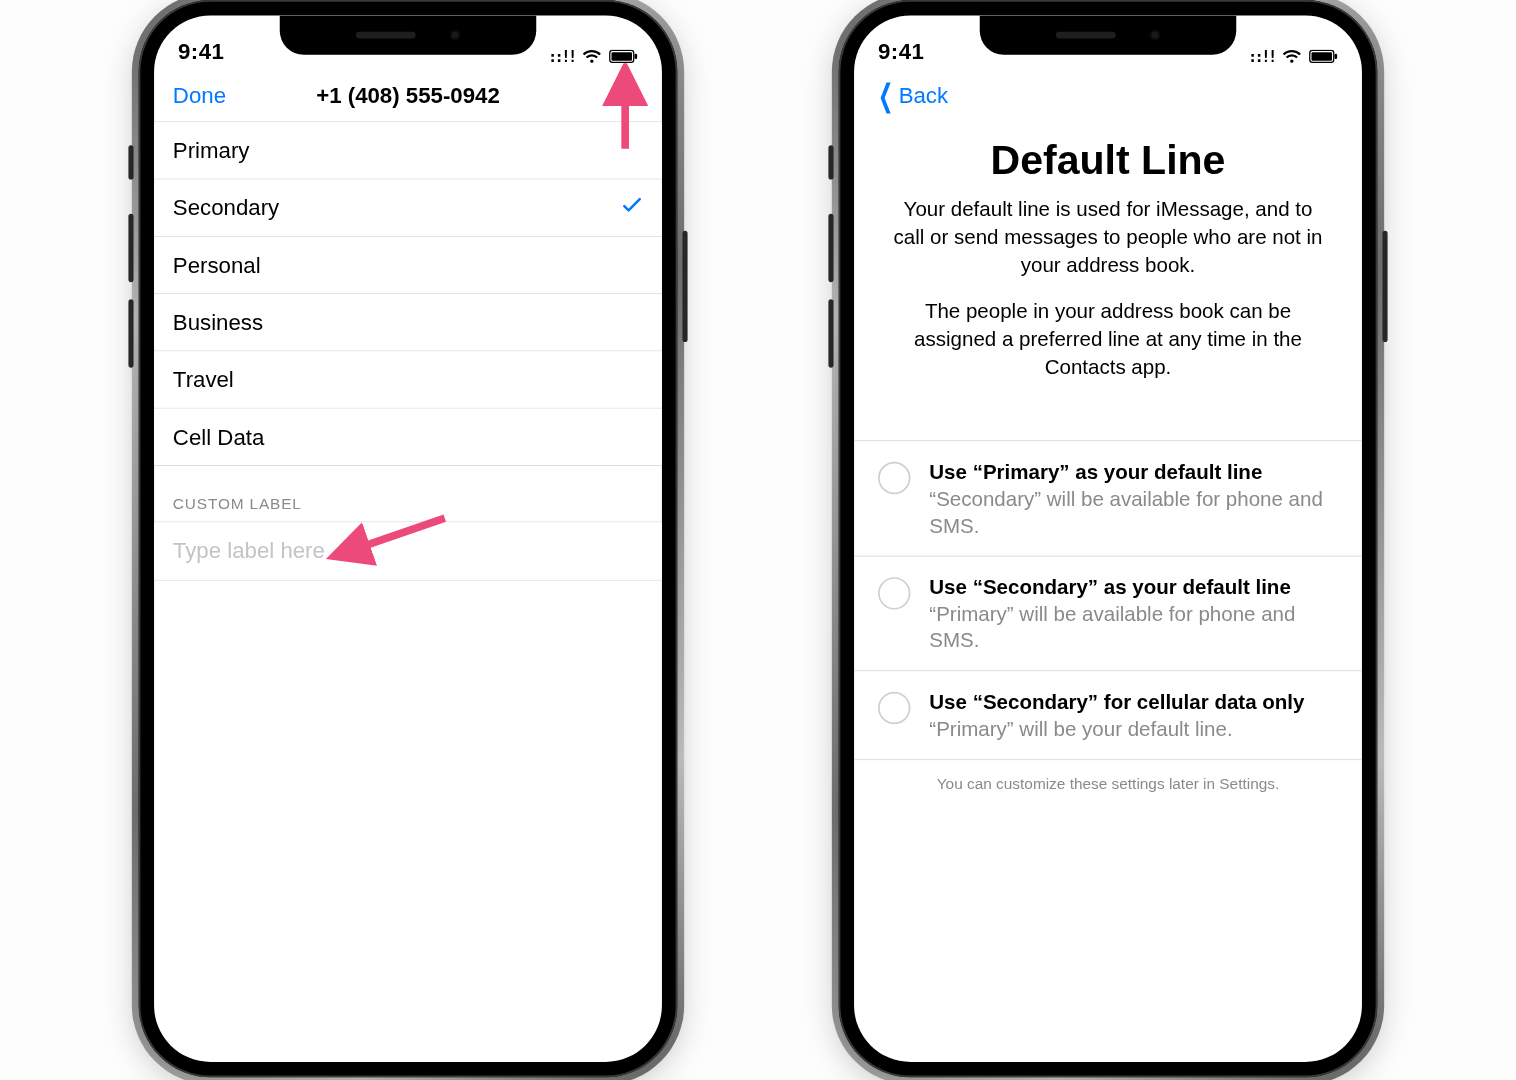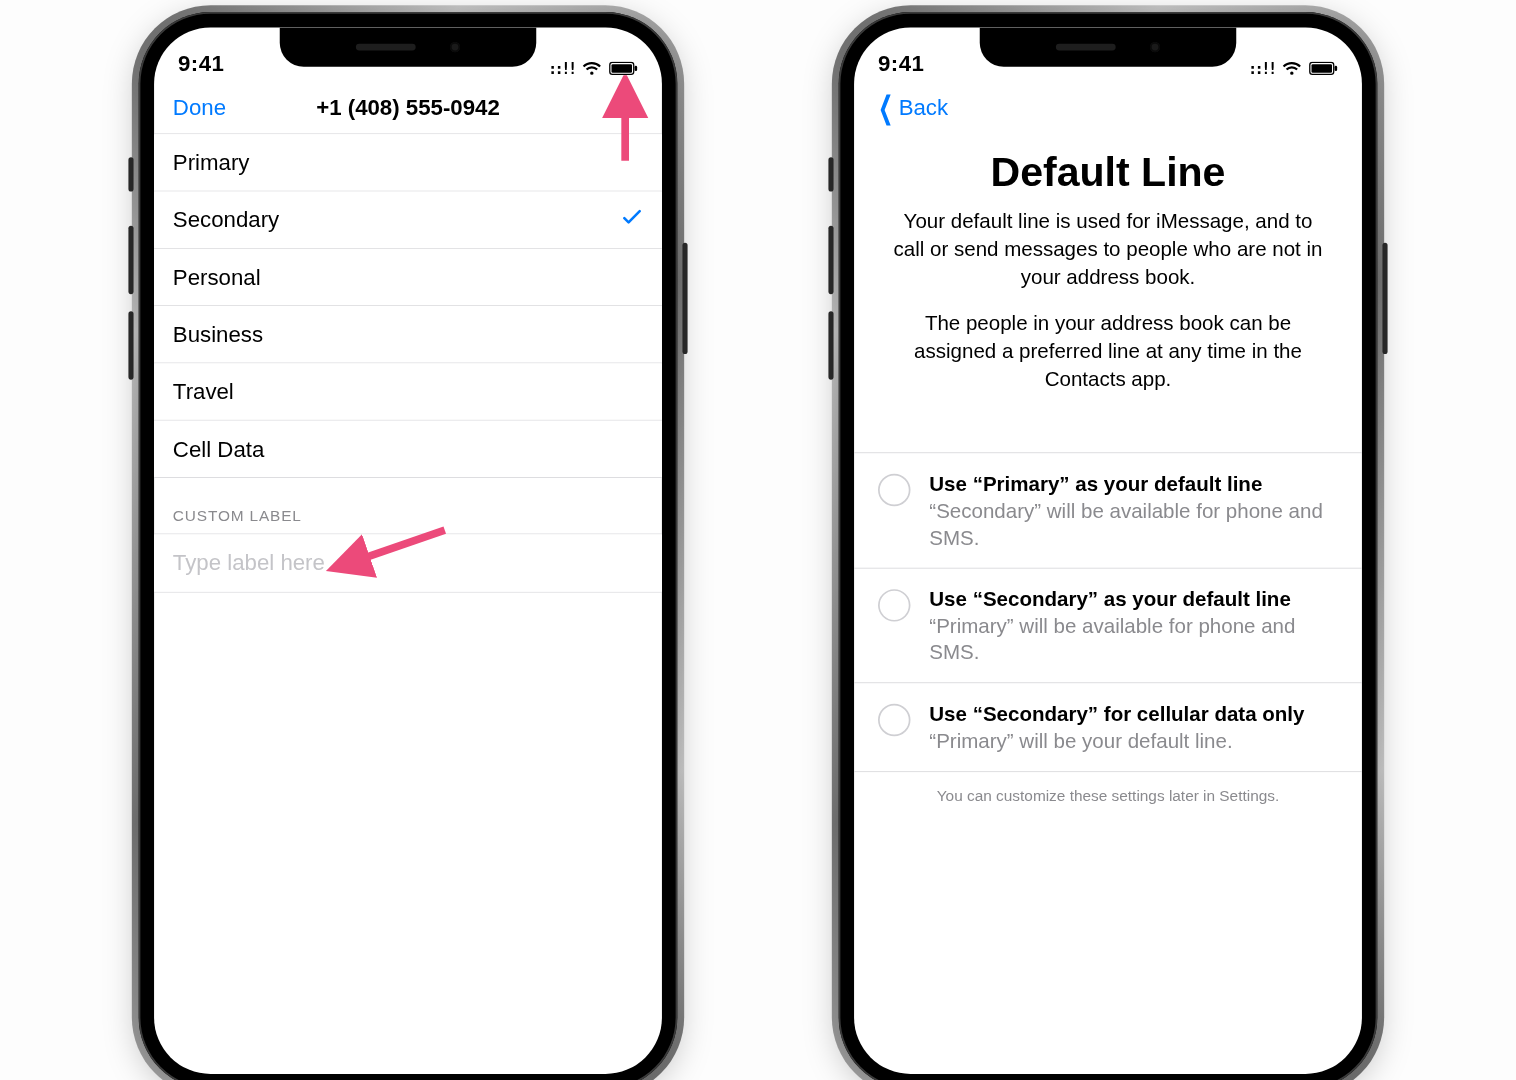--- a/index.html
+++ b/index.html
@@ -3,21 +3,21 @@
 <meta charset="utf-8">
 <style>
   :root{
     --ios-blue:#007aff;
     --sep:#d8d8db;
     --gray-text:#8a8a8e;
     --bg:#ffffff;
     --pink:#ec4a7a;
   }
   html,body{margin:0;padding:0;background:#fdfdfd;font-family:-apple-system,"Helvetica Neue",Helvetica,Arial,sans-serif;color:#000;}
-  .stage{width:1516px;height:1080px;position:relative;display:flex;gap:70px;justify-content:center;padding-top:12px;box-sizing:border-box;}
+  .stage{width:1516px;height:1080px;position:relative;display:flex;gap:70px;justify-content:center;padding-top:0;box-sizing:border-box;}
 
   
   .phone{
     width:630px;height:1260px;position:relative;
     transform-origin:top center;
   }
   .bezel{
     position:absolute;inset:0;border-radius:84px;background:#000;
     box-shadow:0 0 0 2px #3a3a3a inset, 0 8px 40px rgba(0,0,0,.25);
   }

